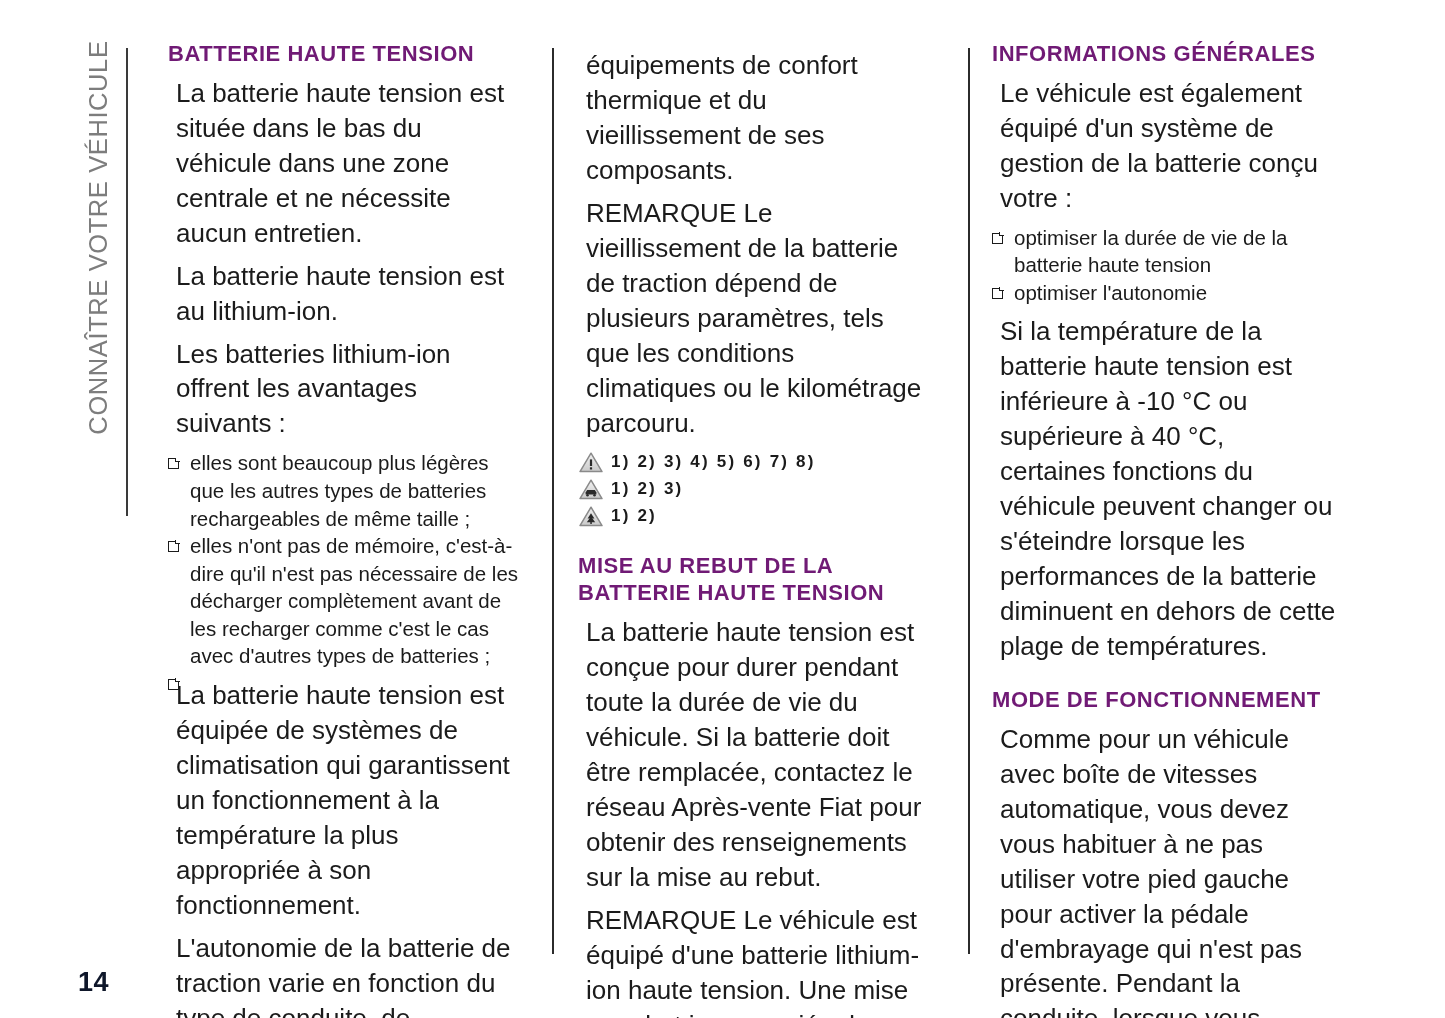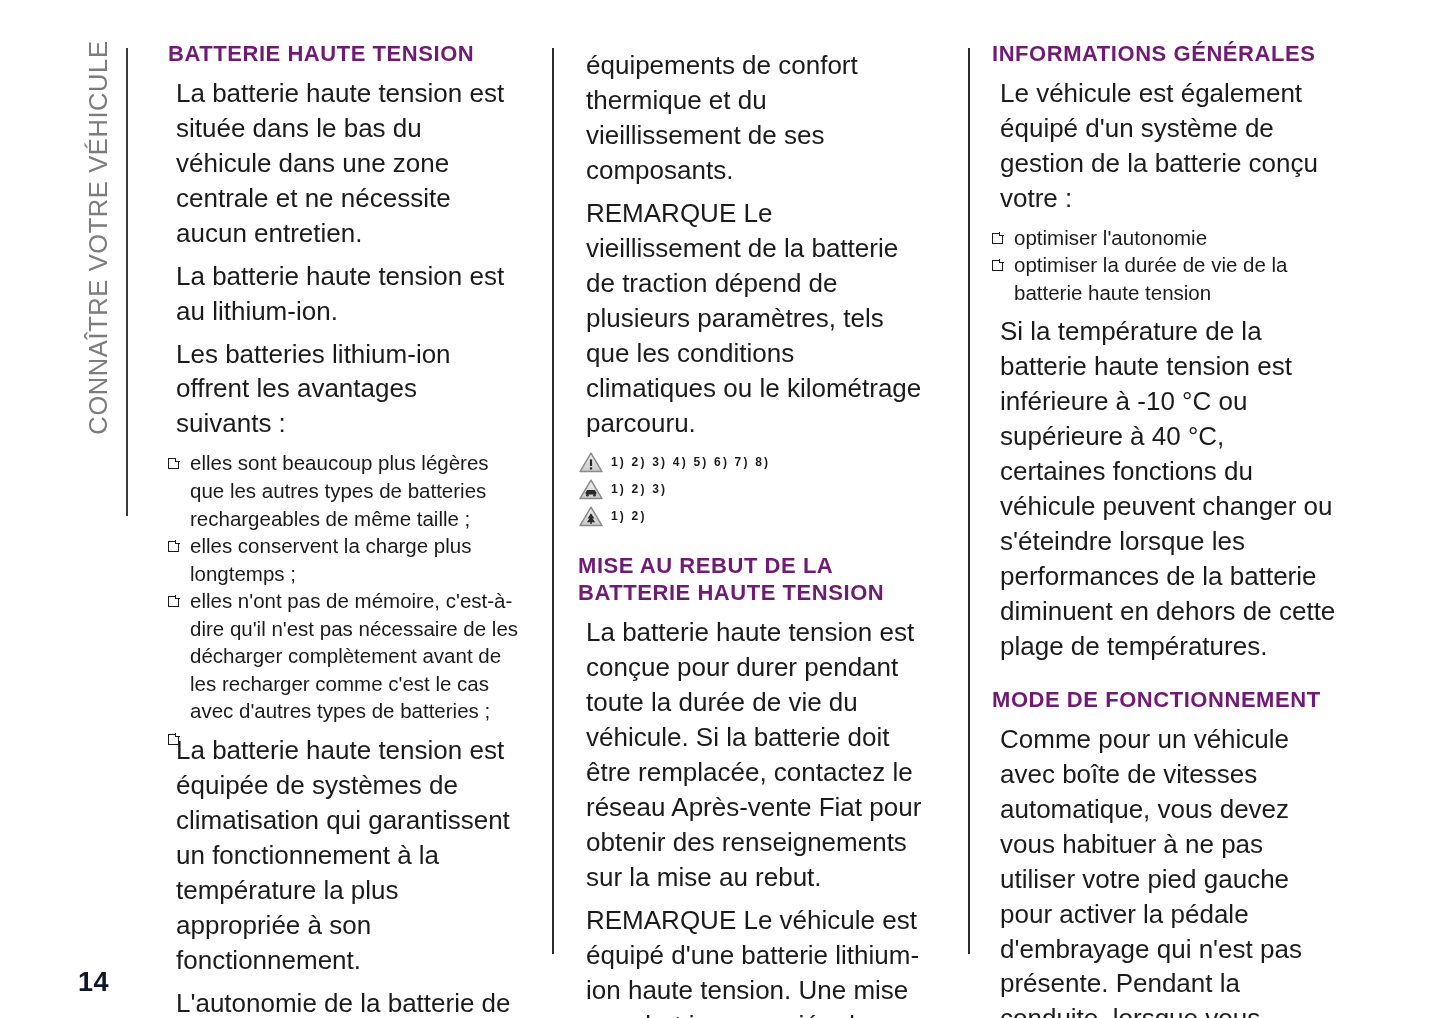--- a/index.html
+++ b/index.html
@@ -137,21 +137,21 @@
     align-items: center;
     height: 27px;
   }
   .sym-row .sym-ico {
     width: 26px;
     height: 23px;
     flex: 0 0 26px;
     margin-right: 7px;
   }
   .sym-row .sym-refs {
-    font-size: 12px;
+    font-size: 17px;
     font-weight: 700;
     letter-spacing: 2.2px;
     color: #1b1b1b;
     white-space: nowrap;
   }
 
   
   .page-number {
     position: absolute;
     left: 78px;
@@ -180,24 +180,20 @@
     <h2 class="sec-head">BATTERIE HAUTE TENSION</h2>
 
     <p class="body">La batterie haute tension est située dans le bas du véhicule dans une zone centrale et ne nécessite aucun entretien.</p>
     <p class="body">La batterie haute tension est au lithium-ion.</p>
     <p class="body">Les batteries lithium-ion offrent les avantages suivants :</p>
 
     <ul class="bullets">
       <li>
         <span class="sq"></span>
         <span>elles sont beaucoup plus légères que les autres types de batteries rechargeables de même taille ;</span>
-      </li>
-      <li>
-        <span class="sq"></span>
-        <span>elles conservent la charge plus longtemps ;</span>
       </li>
       <li>
         <span class="sq"></span>
         <span>elles n'ont pas de mémoire, c'est-à-dire qu'il n'est pas nécessaire de les décharger complètement avant de les recharger comme c'est le cas avec d'autres types de batteries ;</span>
       </li>
       <li>
         <span class="sq"></span>
       </li>
     </ul>
 
@@ -277,25 +273,25 @@
     <h2 class="sec-head">INFORMATIONS GÉNÉRALES</h2>
 
     <p class="body">Le véhicule est également équipé d'un système de gestion de la batterie conçu votre :</p>
 
     <ul class="bullets">
       <li>
         <span class="sq"></span>
       </li>
       <li>
         <span class="sq"></span>
+        <span>optimiser la durée de vie de la batterie haute tension</span>
+      </li>
+      <li>
+        <span class="sq"></span>
         <span>optimiser l'autonomie</span>
-      </li>
-      <li>
-        <span class="sq"></span>
-        <span>optimiser la durée de vie de la batterie haute tension</span>
       </li>
     </ul>
 
     <p class="body">Si la température de la batterie haute tension est inférieure à -10 °C ou supérieure à 40 °C, certaines fonctions du véhicule peuvent changer ou s'éteindre lorsque les performances de la batterie diminuent en dehors de cette plage de températures.</p>
 
     <h2 class="sec-head spaced">MODE DE FONCTIONNEMENT</h2>
 
     <p class="body">Comme pour un véhicule avec boîte de vitesses automatique, vous devez vous habituer à ne pas utiliser votre pied gauche pour activer la pédale d'embrayage qui n'est pas présente. Pendant la conduite, lorsque vous soulevez votre pied de la pédale d'accélérateur ou que vous appuyez sur la pédale de frein pendant la décélération, le moteur génère un courant électrique qui est utilisé pour freiner le véhicule et recharger la batterie haute tension.</p>
 
     <div class="sym-block">

